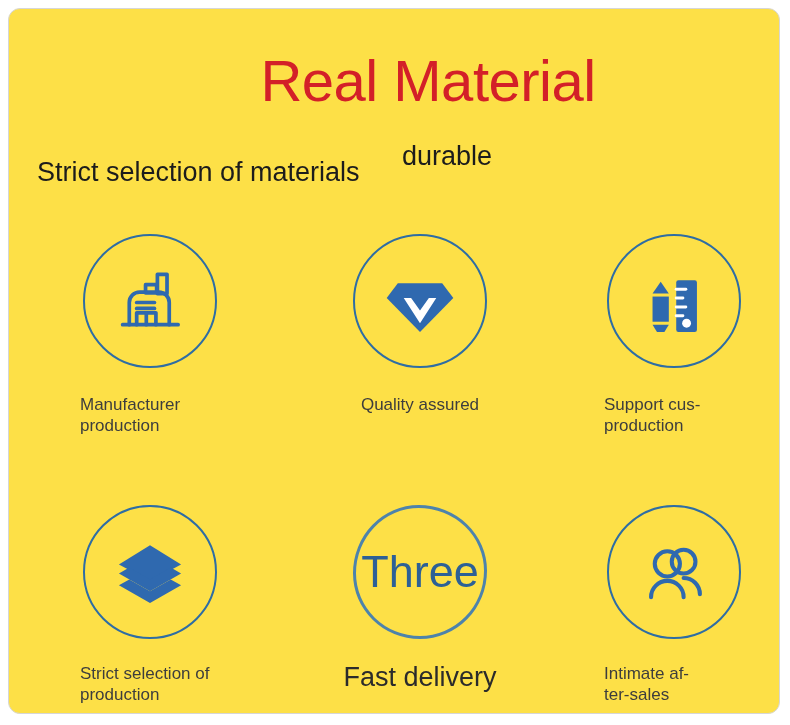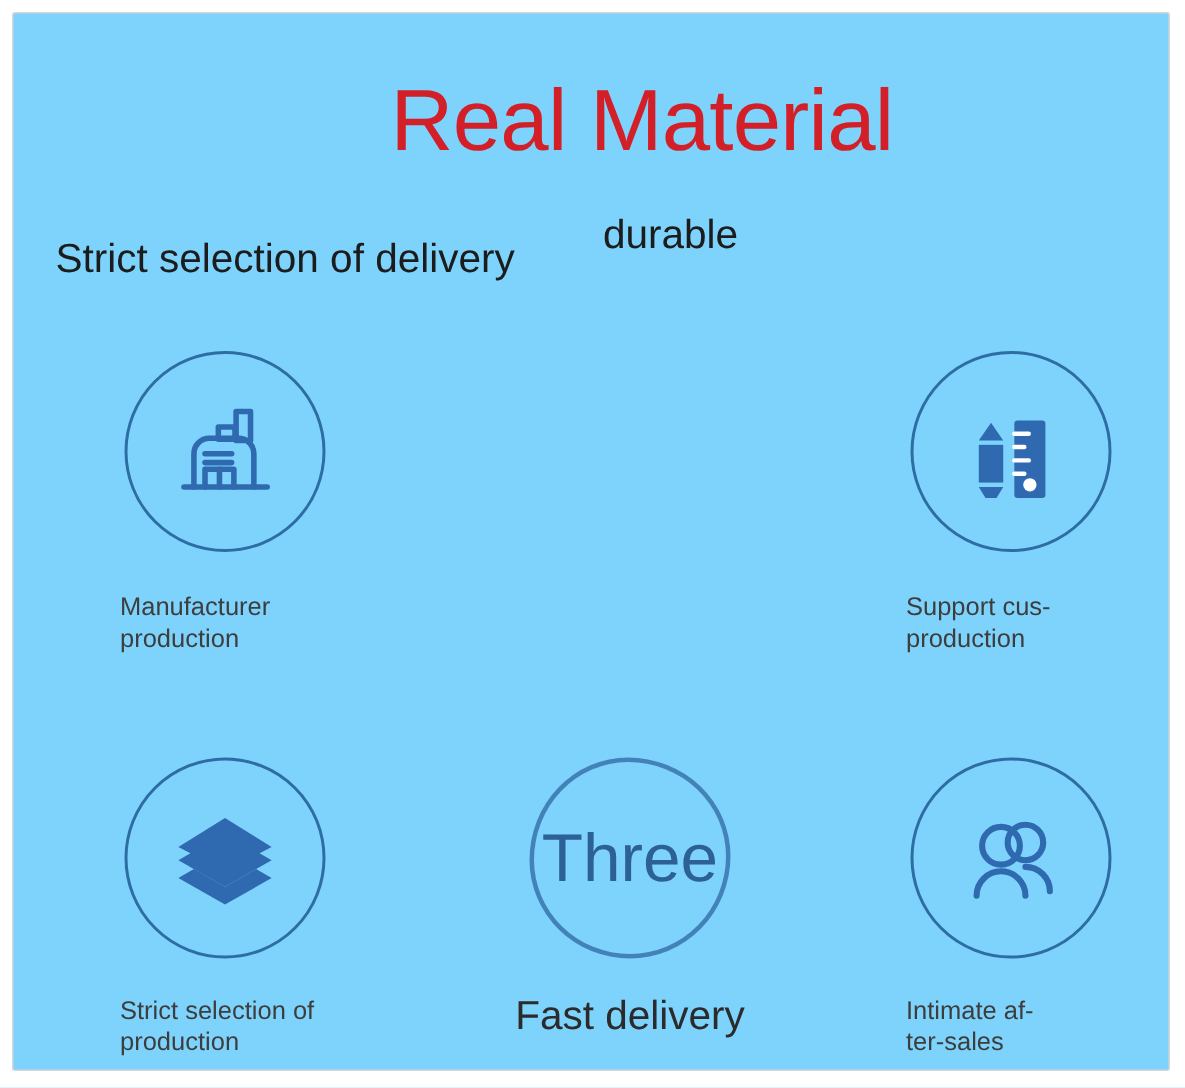--- a/index.html
+++ b/index.html
@@ -14,22 +14,22 @@
     overflow: hidden;
   }
 
   .card {
     position: absolute;
     left: 8px;
     top: 8px;
     width: 772px;
     height: 706px;
     border: 1px solid #d6d6d6;
-    border-radius: 2px;
-    background: #7dd3fc;
+    border-radius: 12px;
+    background: #fde047;
     box-sizing: border-box;
     overflow: hidden;
   }
 
   
   .title {
     position: absolute;
     left: 0;
     top: 42px;
     width: 100%;
@@ -154,21 +154,21 @@
     pointer-events: none;
   }
 </style>
 </head>
 <body>
 
 <div class="card">
 
   <div class="title">Real Material</div>
 
-  <div class="subtitle-left">Strict selection of delivery</div>
+  <div class="subtitle-left">Strict selection of materials</div>
 
   <div class="subtitle-right">
     <div>durable</div>
   </div>
 
   <div class="grid">
 
     <div class="cell r0 c0">
       <div class="circle-wrap">
         <div class="circle"></div>
@@ -184,20 +184,32 @@
             <path d="M13 82 H88"></path>
           </g>
         </svg>
       </div>
       <div class="caption">
         <div>Manufacturer</div>
         <div>production</div>
       </div>
     </div>
 
+    <div class="cell r0 c1">
+      <div class="circle-wrap">
+        <div class="circle"></div>
+        <svg class="icon" viewBox="0 0 100 100">
+          <path fill="#2f69af" d="M20 26 H80 L95 46 L50 92 L5 46 Z"></path>
+          <path fill="#ffffff" d="M28 46 H38 L50 63 L62 46 H72 L50 80 Z"></path>
+        </svg>
+      </div>
+      <div class="caption">
+        <div>Quality assured</div>
+      </div>
+    </div>
 
     <div class="cell r0 c2">
       <div class="circle-wrap">
         <div class="circle"></div>
         <svg class="icon" viewBox="0 0 100 100">
           <g fill="#2f69af">
             <path d="M32 24 L43 40 H21 Z"></path>
             <rect x="21" y="44" width="22" height="34"></rect>
             <path d="M21 82 H43 L37 92 H27 Z"></path>
             <rect x="53" y="22" width="28" height="70" rx="3"></rect>

